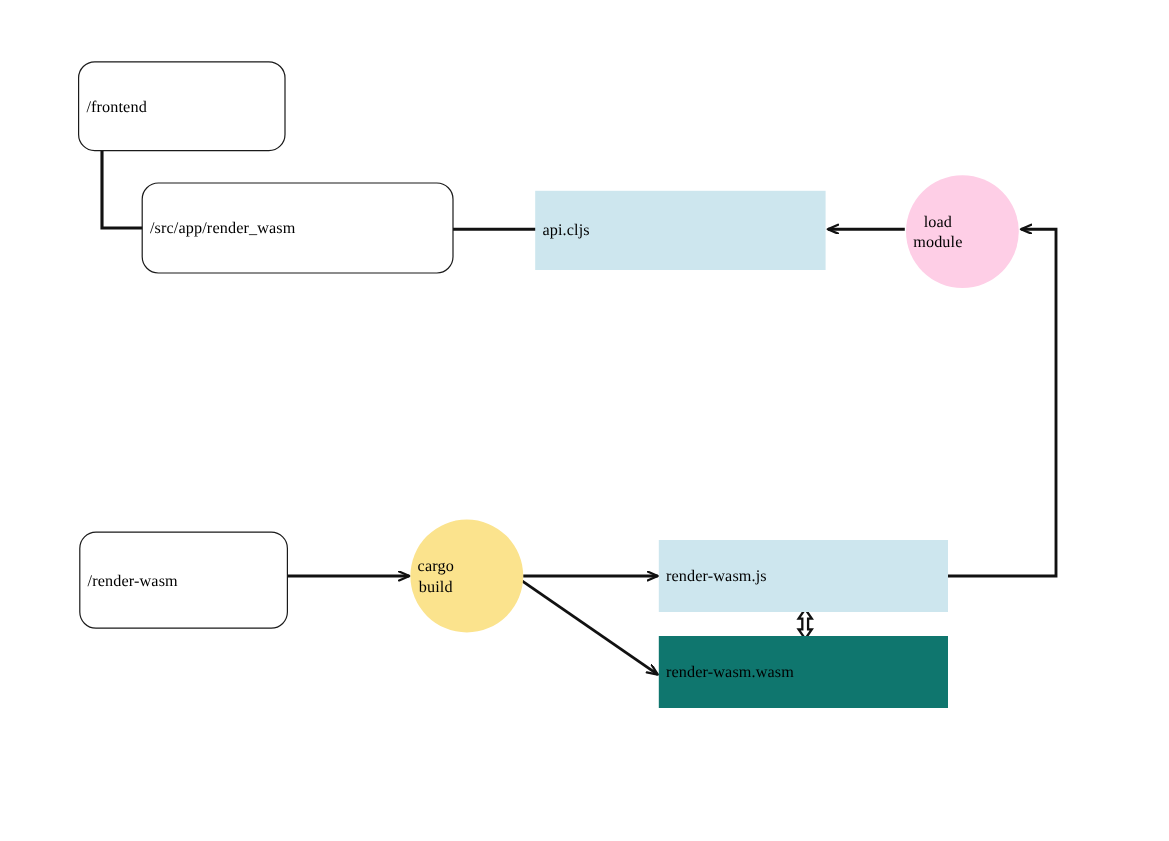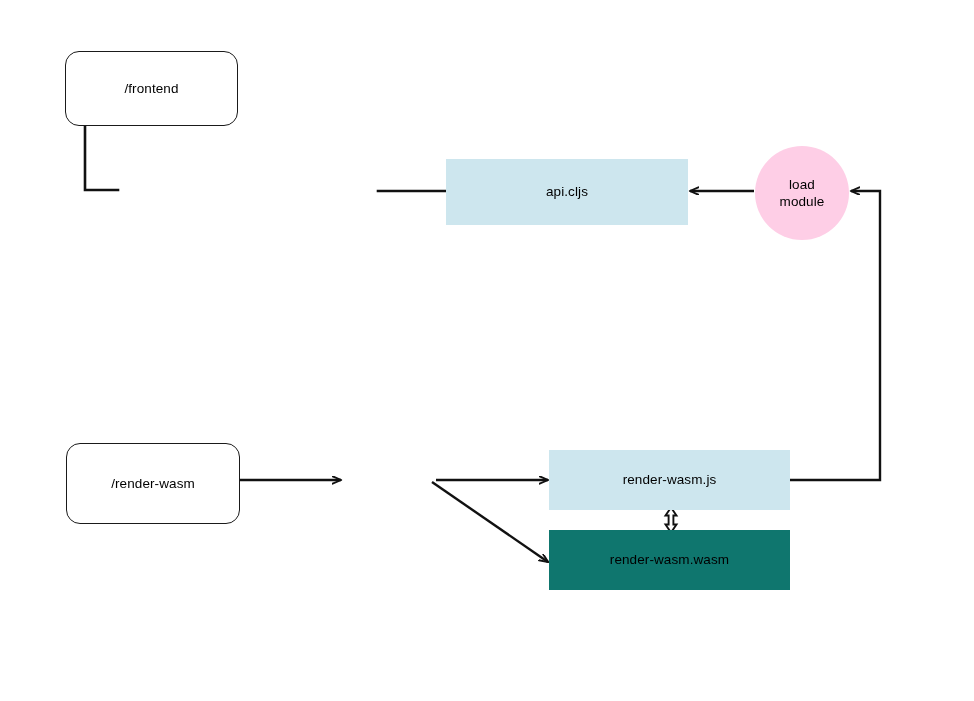--- a/index.html
+++ b/index.html
@@ -24,26 +24,26 @@
     top: 0;
     width: 974px;
     height: 701px;
     pointer-events: none;
   }
   .node {
     position: absolute;
     box-sizing: border-box;
     display: flex;
     align-items: center;
-    justify-content: center;
     text-align: center;
     color: #000000;
     font-size: 13.5px;
     line-height: 1.28;
     letter-spacing: 0.1px;
+    font-family: Liberation Serif, serif;
   }
   .node-rounded {
     background: #ffffff;
     border: 1.6px solid #1a1a1a;
     border-radius: 14px;
   }
   .node-rect {
     border: none;
   }
   .node-ellipse {
@@ -93,34 +93,41 @@
 
     <g>
       <path d="M671,507.5 L665.5,515.5 L668.6,515.5 L668.6,524.5 L665.5,524.5 L671,532.5 L676.5,524.5 L673.4,524.5 L673.4,515.5 L676.5,515.5 Z" fill="#ffffff" stroke="#111111" stroke-width="1.9" stroke-linejoin="miter"></path>
     </g>
   </svg>
 
   <div class="node node-rounded" id="node-frontend">
     <span class="node-label">/frontend</span>
   </div>
 
+  <div class="node node-rounded" id="node-src-app">
+    <span class="node-label">/src/app/render_wasm</span>
+  </div>
 
   <div class="node node-rect" id="node-api-cljs" style="background:#cde6ee;">
     <span class="node-label">api.cljs</span>
   </div>
 
   <div class="node node-ellipse" id="node-load-module" style="background:#fecee6;">
     <span class="node-label">load
 module</span>
   </div>
 
   <div class="node node-rounded" id="node-render-wasm-dir">
     <span class="node-label">/render-wasm</span>
   </div>
 
+  <div class="node node-ellipse" id="node-cargo-build" style="background:#fbe38d;">
+    <span class="node-label">cargo
+build</span>
+  </div>
 
   <div class="node node-rect" id="node-render-wasm-js" style="background:#cde6ee;">
     <span class="node-label">render-wasm.js</span>
   </div>
 
   <div class="node node-rect" id="node-render-wasm-wasm" style="background:#0f766e;">
     <span class="node-label">render-wasm.wasm</span>
   </div>
 
 </div>

